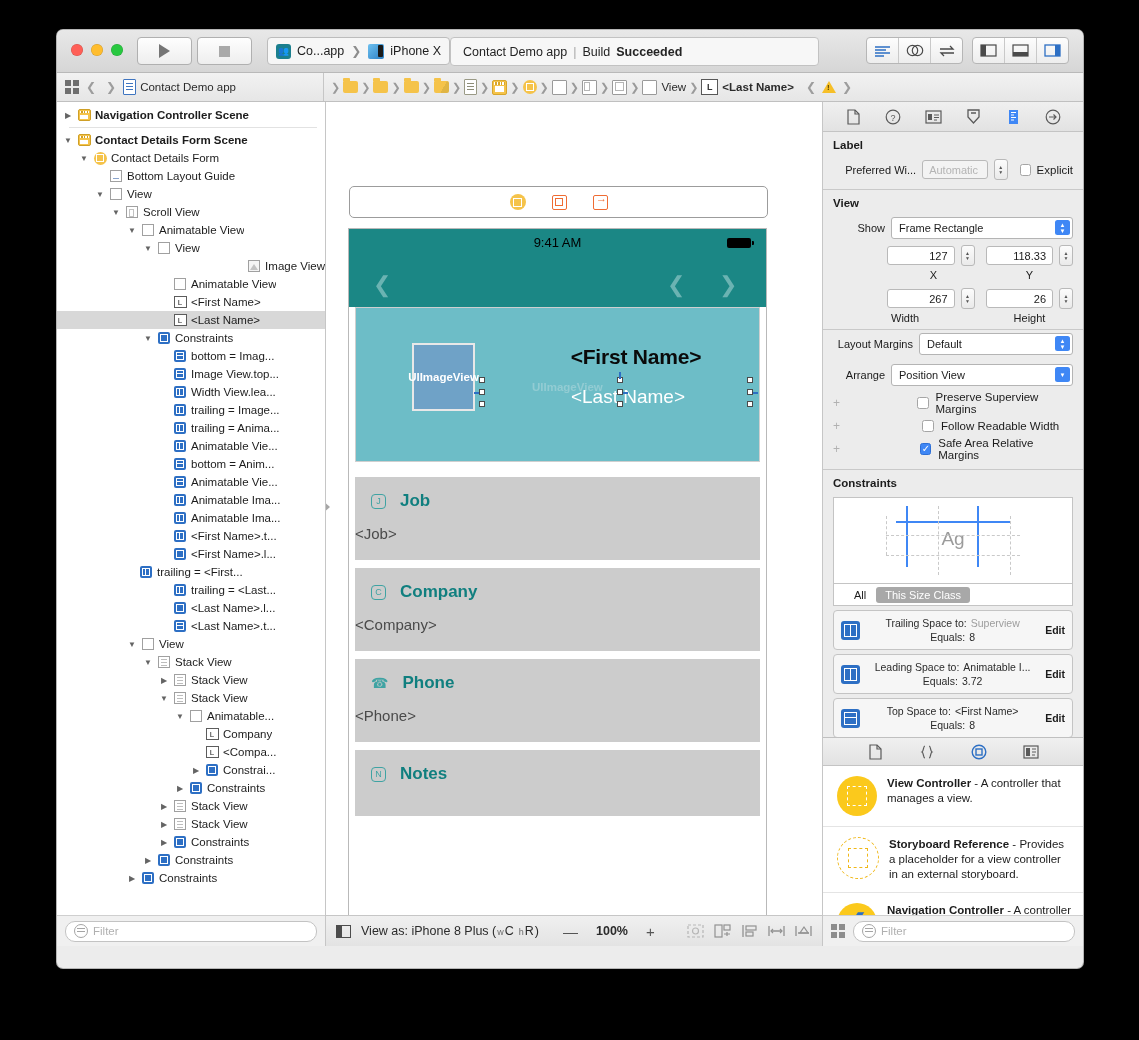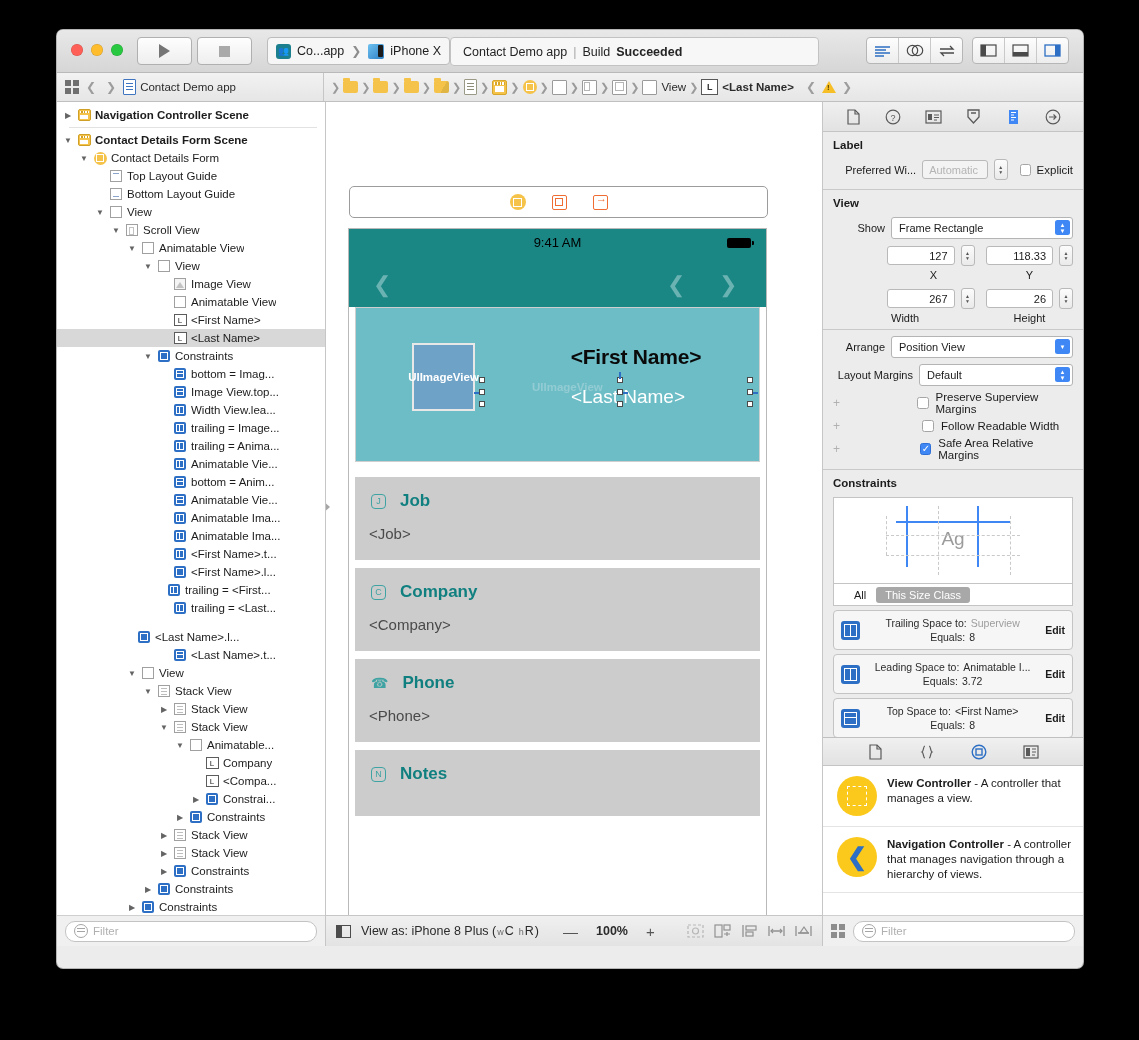--- a/index.html
+++ b/index.html
@@ -133,21 +133,21 @@
   .lastname{position:absolute;left:152px;top:78px;width:240px;text-align:center;font-size:19px;color:#ffffff;}
   .handle{position:absolute;width:6px;height:6px;background:#fff;border:1px solid #4a4a4a;box-sizing:border-box;}
   .tick{position:absolute;background:#2d6fc4;}
 
   .formarea{position:absolute;left:0;right:0;top:248px;bottom:0;background:#fff;}
   .fsect{margin:0 6px 8px 6px;background:#cccccc;padding:14px 0 18px 0;}
   .fhead{display:flex;align-items:center;gap:14px;padding-left:16px;}
   .fhead .t{font-size:17px;font-weight:bold;color:#107f7f;}
   .sqic{width:15px;height:15px;border:1.6px solid #3fa3a3;border-radius:4px;font-size:9px;color:#3fa3a3;display:flex;align-items:center;justify-content:center;box-sizing:border-box;}
   .phoneic{color:#3fa3a3;font-size:14px;}
-  .fval{padding-left:14px;margin-top:14px;font-size:15px;color:#4a4a4a;}
+  .fval{margin-top:14px;font-size:15px;color:#4a4a4a;}
 
   .cjoin{position:absolute;left:-18px;top:394px;width:22px;height:22px;}
   .cjoin:before{content:"";position:absolute;left:0;top:10px;width:16px;height:2px;background:#a6a6a6;}
   .cjoin:after{content:"";position:absolute;right:0;top:3px;width:0;height:0;border-left:9px solid #a6a6a6;border-top:8px solid transparent;border-bottom:8px solid transparent;}
 
   .canvbar{height:30px;background:linear-gradient(#f0f0f0,#e3e3e3);border-top:1px solid #c6c6c6;display:flex;align-items:center;gap:10px;padding:0 10px;font-size:12.5px;color:#2b2b2b;}
   .panelic{width:15px;height:13px;border:1.4px solid #4c4c4c;box-sizing:border-box;position:relative;}
   .panelic:after{content:"";position:absolute;left:0;top:0;bottom:0;width:5px;background:#4c4c4c;}
   .sz-sub{font-size:9px;color:#6a6a6a;}
   .zoomb{font-size:15px;color:#555;padding:0 2px;}
@@ -366,27 +366,20 @@
             <span class="ic">
               <span class="i-vc">
                 <i></i>
               </span>
             </span>
             <span class="lbl">Contact Details Form</span>
           </div>
           <div class="row" style="padding-left: 38px;">
             <span class="disc"></span>
             <span class="ic">
-              <span class="i-guide top"></span>
-            </span>
-            <span class="lbl">Top Layout Guide</span>
-          </div>
-          <div class="row" style="padding-left: 38px;">
-            <span class="disc"></span>
-            <span class="ic">
               <span class="i-guide bot"></span>
             </span>
             <span class="lbl">Bottom Layout Guide</span>
           </div>
           <div class="row" style="padding-left: 38px;">
             <span class="disc open"></span>
             <span class="ic">
               <span class="i-view"></span>
             </span>
             <span class="lbl">View</span>
@@ -405,21 +398,21 @@
             </span>
             <span class="lbl">Animatable View</span>
           </div>
           <div class="row" style="padding-left: 86px;">
             <span class="disc open"></span>
             <span class="ic">
               <span class="i-view"></span>
             </span>
             <span class="lbl">View</span>
           </div>
-          <div class="row" style="padding-left: 102px;">
+          <div class="row" style="padding-left: 46px; justify-content: flex-end;">
             <span class="disc"></span>
             <span class="ic">
               <span class="i-img"></span>
             </span>
             <span class="lbl">Image View</span>
           </div>
           <div class="row" style="padding-left: 102px;">
             <span class="disc"></span>
             <span class="ic">
               <span class="i-view"></span>
@@ -524,35 +517,35 @@
             </span>
             <span class="lbl">&lt;First Name&gt;.t...</span>
           </div>
           <div class="row" style="padding-left: 102px;">
             <span class="disc"></span>
             <span class="ic">
               <span class="i-con plain"></span>
             </span>
             <span class="lbl">&lt;First Name&gt;.l...</span>
           </div>
-          <div class="row" style="padding-left: 96px;">
+          <div class="row" style="padding-left: 68px;">
             <span class="disc"></span>
             <span class="ic">
               <span class="i-con"></span>
             </span>
             <span class="lbl">trailing = &lt;First...</span>
           </div>
           <div class="row" style="padding-left: 102px;">
             <span class="disc"></span>
             <span class="ic">
               <span class="i-con"></span>
             </span>
             <span class="lbl">trailing = &lt;Last...</span>
           </div>
-          <div class="row" style="padding-left: 66px; margin-top: 11px;">
+          <div class="row" style="padding-left: 102px;">
             <span class="disc"></span>
             <span class="ic">
               <span class="i-con plain"></span>
             </span>
             <span class="lbl">&lt;Last Name&gt;.l...</span>
           </div>
           <div class="row" style="padding-left: 102px;">
             <span class="disc"></span>
             <span class="ic">
               <span class="i-con h"></span>
@@ -895,35 +888,35 @@
             </span>
         </div>
         <div class="irow" style="padding-top:0;padding-bottom:5px">
           <span style="width:52px"></span>
           <span style="width:85px;">Width</span>
           <span style="width:85px;text-align:center;margin-left:5px">Height</span>
         </div>
 
         <div class="sepl"></div>
 
-        <div class="irow" style="padding-top:6px">
-          <span class="ilabel" style="width:52px">Arrange</span>
-          <span class="popup">
-            <span>Position View</span>
-            <span class="pchev">
-                <span>▼</span>
-              </span>
-          </span>
-        </div>
         <div class="irow">
           <span class="ilabel" style="width:80px">Layout Margins</span>
           <span class="popup">
             <span>Default</span>
             <span class="pchev">
                 <span>▲</span>
+                <span>▼</span>
+              </span>
+          </span>
+        </div>
+        <div class="irow" style="padding-top:6px">
+          <span class="ilabel" style="width:52px">Arrange</span>
+          <span class="popup">
+            <span>Position View</span>
+            <span class="pchev">
                 <span>▼</span>
               </span>
           </span>
         </div>
 
         <div class="cbrow">
           <span class="plus">+</span>
           <span style="width:65px"></span>
           <span class="cb"></span>
           <span class="cbl">Preserve Superview Margins</span>
@@ -1034,20 +1027,26 @@
         </span>
       </div>
       <div class="library" id="library">
           <div class="libitem">
             <span class="libic">
               <i class="box"></i>
             </span>
             <span class="libtxt"><b>View Controller</b><span> - A controller that manages a view.</span></span>
           </div>
           <div class="libitem">
+            <span class="libic dash">
+              <i class="box"></i>
+            </span>
+            <span class="libtxt"><b>Storyboard Reference</b><span> - Provides a placeholder for a view controller in an external storyboard.</span></span>
+          </div>
+          <div class="libitem">
             <span class="libic">
               <span class="navchev">❮</span>
             </span>
             <span class="libtxt"><b>Navigation Controller</b><span> - A controller that manages navigation through a hierarchy of views.</span></span>
           </div>
         </div>
 
       <div class="inspfilter">
         <span class="gridsm">
             <i></i>

